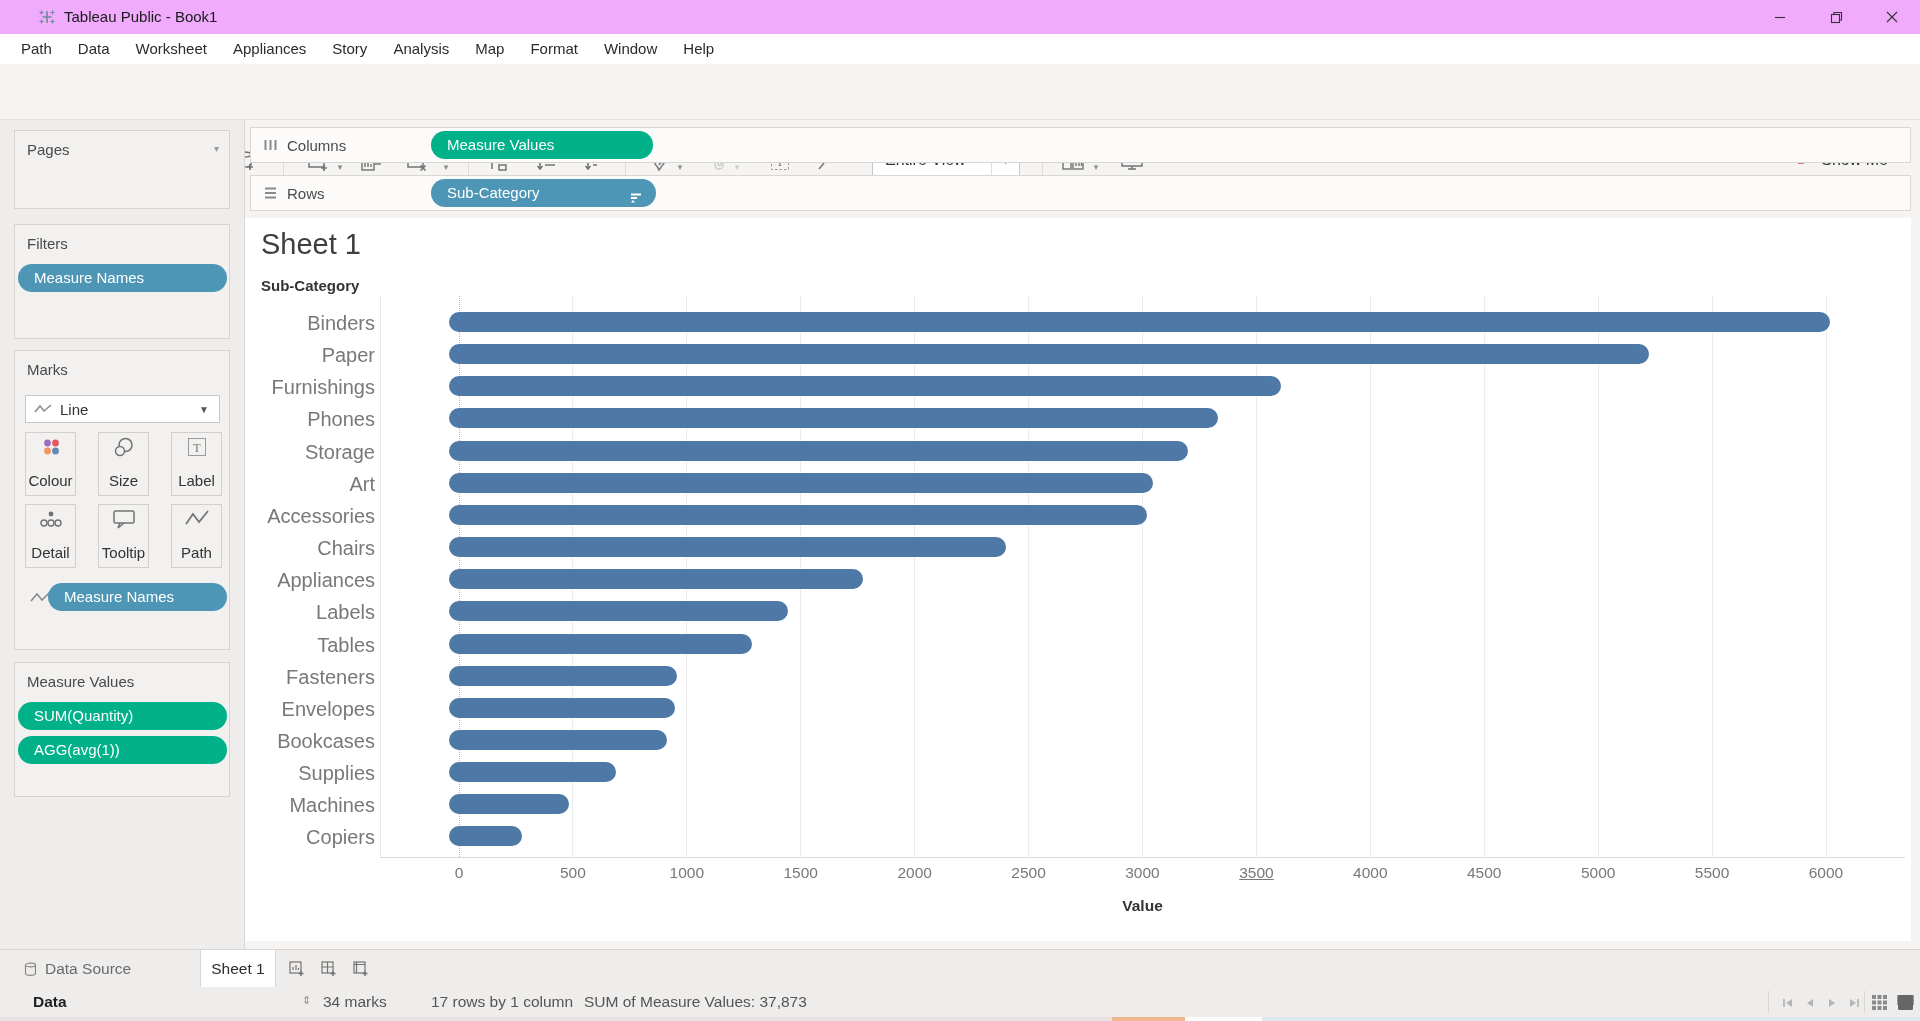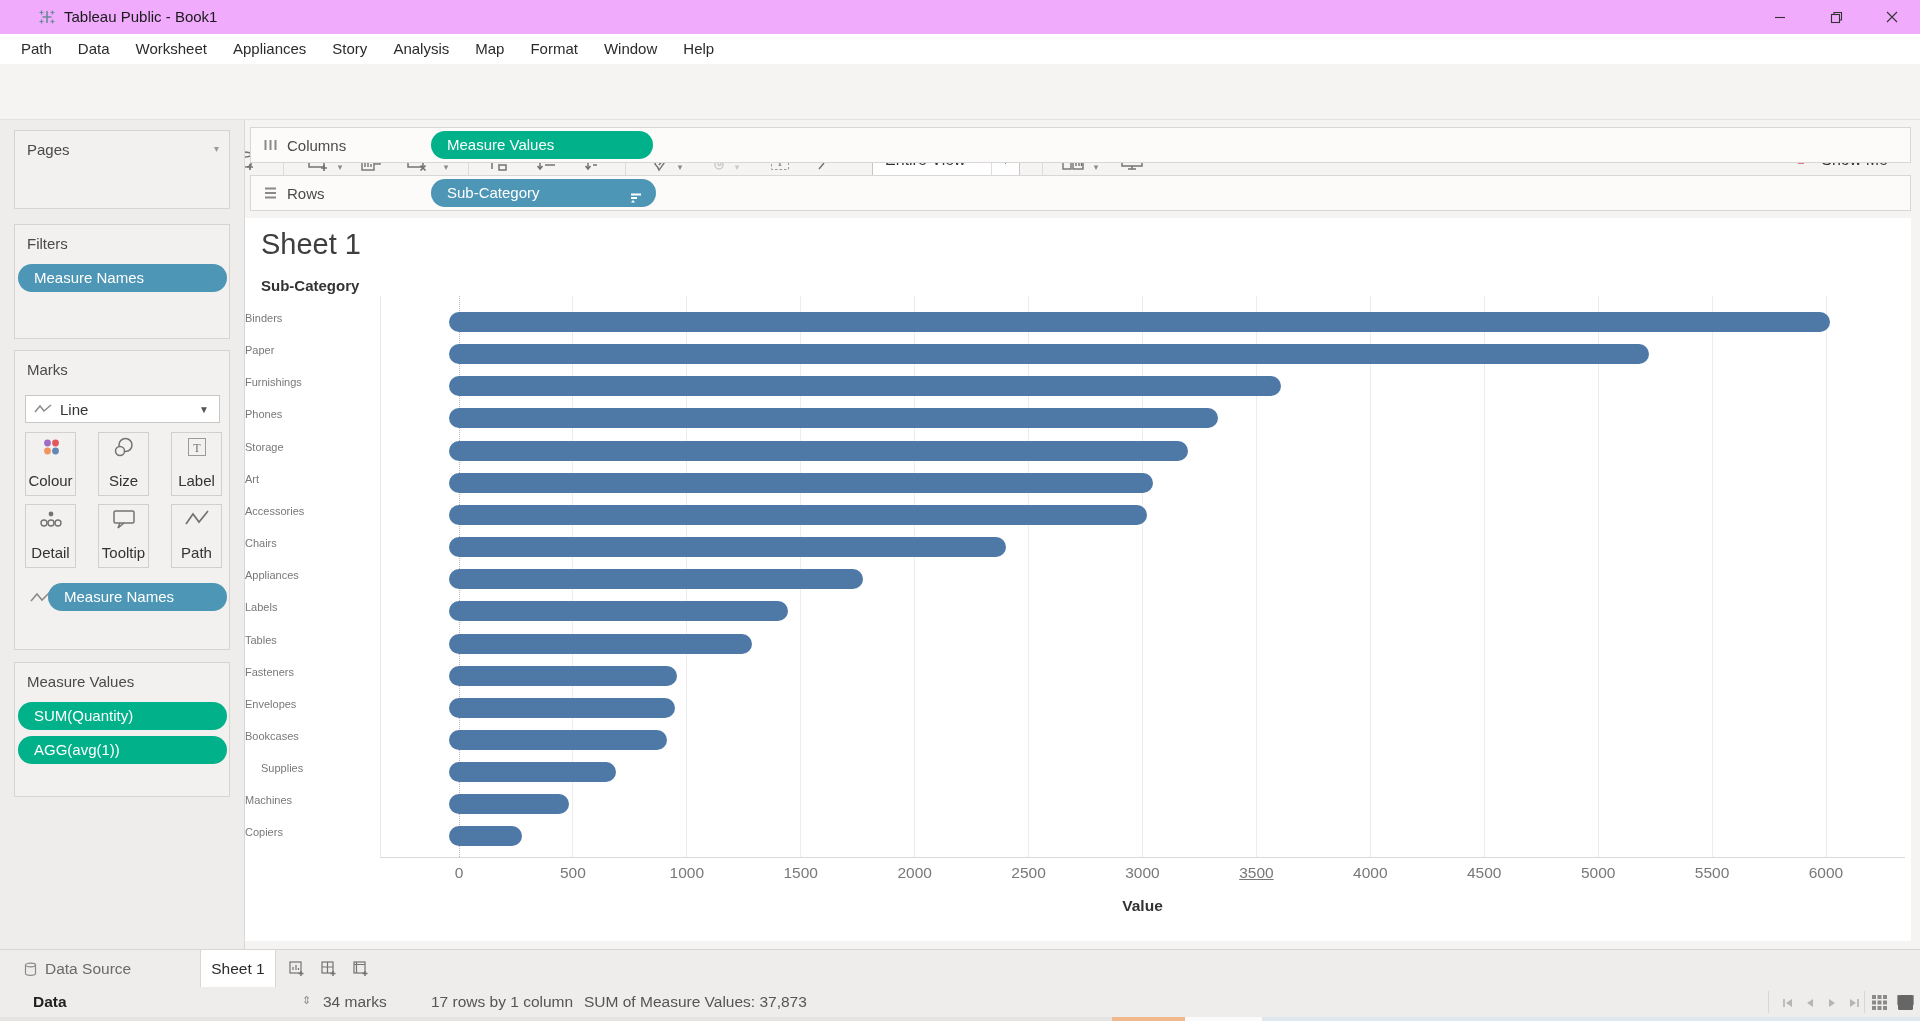--- a/index.html
+++ b/index.html
@@ -51,21 +51,21 @@
   .shelfrow-label { position:absolute; width:176px; height:36px; background:#fcfbfa; border:1px solid #d9d7d5; display:flex; align-items:center; gap:9px; padding-left:12px; }
   .shelfrow-label .sh-text { font-size:15px; color:#4a4a4a; }
   .shelfbox { position:absolute; height:36px; background:#fcfbfa; border:1px solid #d9d7d5; border-left:none; }
   .shelf-pill { position:absolute; }
   .sortglyph { position:absolute; right:12px; top:7px; }
 
   
   .canvas { position:absolute; left:245px; top:218px; width:1666px; height:723px; background:#ffffff; }
   .sheet-title { position:absolute; left:261px; top:228px; font-size:29px; color:#3e3e3e; }
   .row-header { position:absolute; left:261px; top:277px; font-size:15px; font-weight:bold; color:#333; }
-  .cat-label { position:absolute; left:245px; width:130px; text-align:left; font-size:11px; color:#787878; cursor:pointer; }
+  .cat-label { position:absolute; left:245px; width:130px; text-align:right; font-size:20px; color:#787878; cursor:pointer; }
   .bar { position:absolute; height:20px; border-radius:10px; background:#4e79a7; cursor:pointer; }
   .gridline { position:absolute; width:1px; background:#ececec; }
   .zeroline { position:absolute; width:0; border-left:1px dotted #b8b8b8; }
   .headerline { position:absolute; width:1px; background:#e8e8e8; }
   .axisline { position:absolute; height:1px; background:#d9d9d9; }
   .tick-label { position:absolute; width:70px; text-align:center; font-size:15.5px; color:#787878; }
   .axis-title { position:absolute; width:140px; text-align:center; font-size:15.5px; font-weight:bold; color:#333; }
 
   
   .tabbar { position:absolute; left:0; top:949px; width:1920px; height:38px; background:#efedeb; border-top:1px solid #d8d6d4; }

